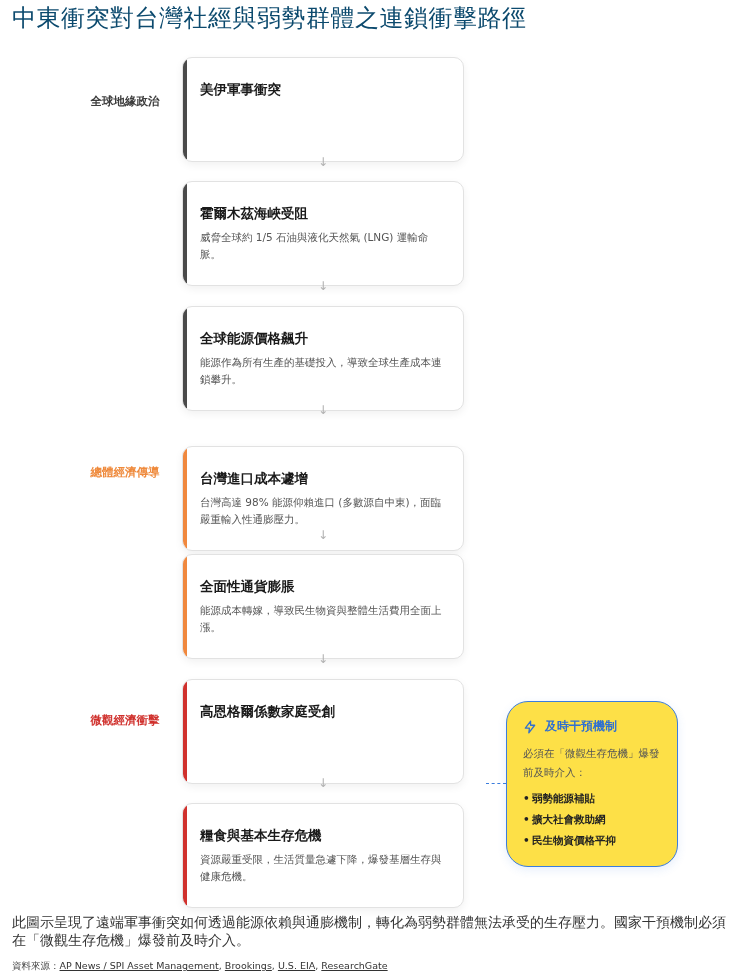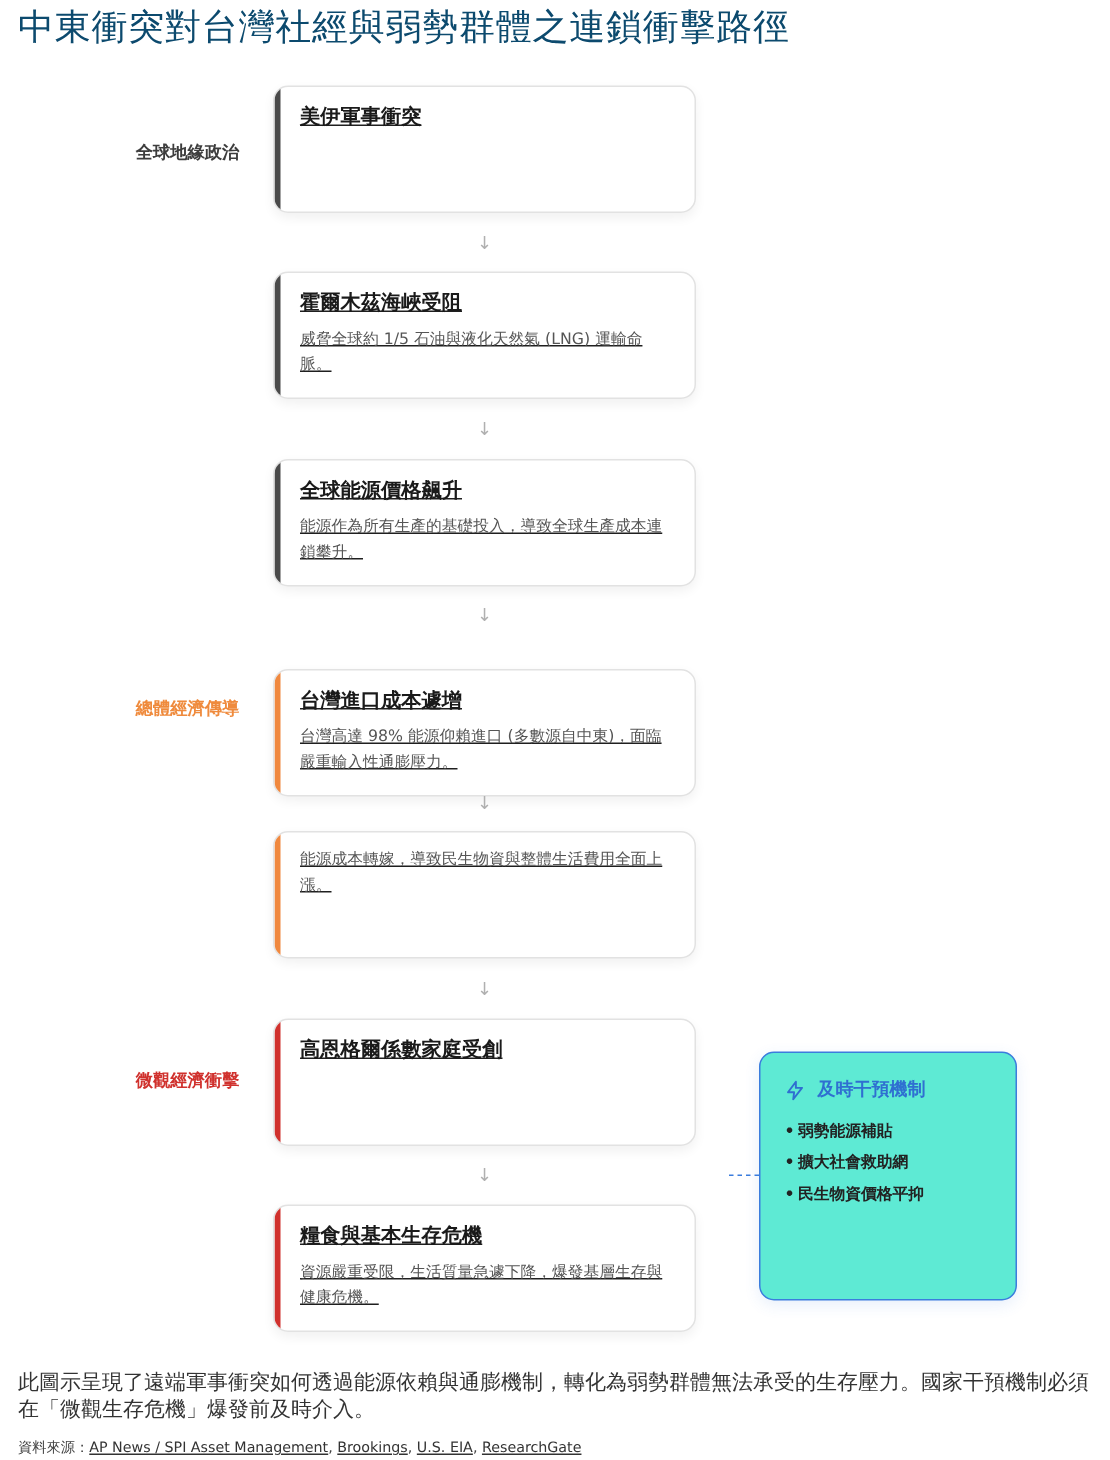--- a/index.html
+++ b/index.html
@@ -1,25 +1,25 @@
 <!DOCTYPE html>
 <html><head>
 <meta charset="utf-8">
 <style>
   * { box-sizing: border-box; margin: 0; padding: 0; }
   html, body { width: 740px; height: 973px; background: #ffffff; overflow: hidden; }
   body { font-family: "DejaVu Sans", "Liberation Sans", sans-serif; color: #1f1f1f; position: relative; }
   .page-title { position: absolute; left: 12px; top: 2px; font-size: 24px; font-weight: 400; color: #0c4a6e; letter-spacing: 0.5px; line-height: 32px; white-space: nowrap; }
   .stage-label { position: absolute; left: 70px; width: 110px; text-align: center; font-size: 11.5px; font-weight: 700; line-height: 16px; }
-  .card { position: absolute; left: 182px; width: 282px; height: 85px; background: #ffffff; border: 1px solid #e2e2e2; border-radius: 10px; box-shadow: 0 3px 8px rgba(0,0,0,0.06); overflow: hidden; padding: 10px 16px 0 17px; text-decoration: underline; }
+  .card { position: absolute; left: 182px; width: 282px; height: 105px; background: #ffffff; border: 1px solid #e2e2e2; border-radius: 10px; box-shadow: 0 3px 8px rgba(0,0,0,0.06); overflow: hidden; padding: 21px 16px 0 17px; }
   .card::before { content: ""; position: absolute; left: 0; top: 0; bottom: 0; width: 4px; background: var(--accent); }
   .card-title { font-size: 13.5px; font-weight: 700; color: #1a1a1a; line-height: 20px; margin-bottom: 6px; white-space: nowrap; }
   .card-desc { font-size: 10.5px; color: #555555; line-height: 17px; }
   .arrow { position: absolute; left: 316px; width: 14px; height: 14px; font-size: 12px; line-height: 14px; text-align: center; color: #b0b0b0; }
-  .intervention { position: absolute; left: 506px; top: 701px; width: 172px; height: 166px; border: 1.5px solid #3b7ddd; border-radius: 10px; background: #5eead4; box-shadow: 0 3px 10px rgba(59,125,221,0.12); padding: 16px 14px 0 16px; }
+  .intervention { position: absolute; left: 506px; top: 701px; width: 172px; height: 166px; border: 1.5px solid #3b7ddd; border-radius: 22px; background: #fde047; box-shadow: 0 3px 10px rgba(59,125,221,0.12); padding: 16px 14px 0 16px; }
   .int-head { display: flex; align-items: center; gap: 8px; margin-bottom: 10px; }
   .int-icon { width: 14px; height: 14px; display: inline-block; }
   .int-title { font-size: 12px; font-weight: 700; color: #2f6fd1; line-height: 16px; white-space: nowrap; }
   .int-desc { font-size: 10.5px; color: #555555; line-height: 19px; margin-bottom: 6px; }
   .int-list { list-style: none; }
   .int-list li { font-size: 10.5px; color: #222222; line-height: 21px; font-weight: 600; white-space: nowrap; }
   .int-list li .bullet { display: inline-block; width: 9px; }
   .dashed { position: absolute; left: 486px; top: 783px; width: 20px; height: 0; border-top: 1.5px dashed #3b7ddd; }
   .footer-text { position: absolute; left: 12px; top: 913px; width: 720px; font-size: 14px; color: #333333; line-height: 18px; }
   .sources { position: absolute; left: 12px; top: 959px; font-size: 9.5px; color: #444444; line-height: 14px; white-space: nowrap; }
@@ -51,20 +51,21 @@
 </div>
 <div class="arrow" style="top:403px;">↓</div>
 
 <div class="card" style="top:446px;--accent:#f0883e;">
   <div class="card-title">台灣進口成本遽增</div>
   <div class="card-desc">台灣高達 98% 能源仰賴進口 (多數源自中東)，面臨嚴重輸入性通膨壓力。</div>
 </div>
 <div class="arrow" style="top:528px;">↓</div>
 
 <div class="card" style="top:554px;--accent:#f0883e;">
+  <div class="card-title">全面性通貨膨脹</div>
   <div class="card-desc">能源成本轉嫁，導致民生物資與整體生活費用全面上漲。</div>
 </div>
 <div class="arrow" style="top:652px;">↓</div>
 
 <div class="card" style="top:679px;--accent:#d0312d;">
   <div class="card-title">高恩格爾係數家庭受創</div>
 </div>
 <div class="arrow" style="top:776px;">↓</div>
 
 <div class="card" style="top:803px;--accent:#d0312d;">
@@ -76,20 +77,21 @@
 
 <div class="intervention">
   <div class="int-head">
     <span class="int-icon">
       <svg viewBox="0 0 24 24" width="14" height="14" fill="none" stroke="#2f6fd1" stroke-width="2.2" stroke-linejoin="round">
         <path d="M13 2 L4 14 H11 L10 22 L20 9 H13 Z"></path>
       </svg>
     </span>
     <span class="int-title">及時干預機制</span>
   </div>
+  <div class="int-desc">必須在「微觀生存危機」爆發前及時介入：</div>
   <ul class="int-list">
     <li><span class="bullet">•</span><span>弱勢能源補貼</span></li>
     <li><span class="bullet">•</span><span>擴大社會救助網</span></li>
     <li><span class="bullet">•</span><span>民生物資價格平抑</span></li>
   </ul>
 </div>
 
 <p class="footer-text">此圖示呈現了遠端軍事衝突如何透過能源依賴與通膨機制，轉化為弱勢群體無法承受的生存壓力。國家干預機制必須在「微觀生存危機」爆發前及時介入。</p>
 <div class="sources">
   <span>資料來源：</span><a>AP News / SPI Asset Management</a><span>, </span><a>Brookings</a><span>, </span><a>U.S. EIA</a><span>, </span><a>ResearchGate</a>

